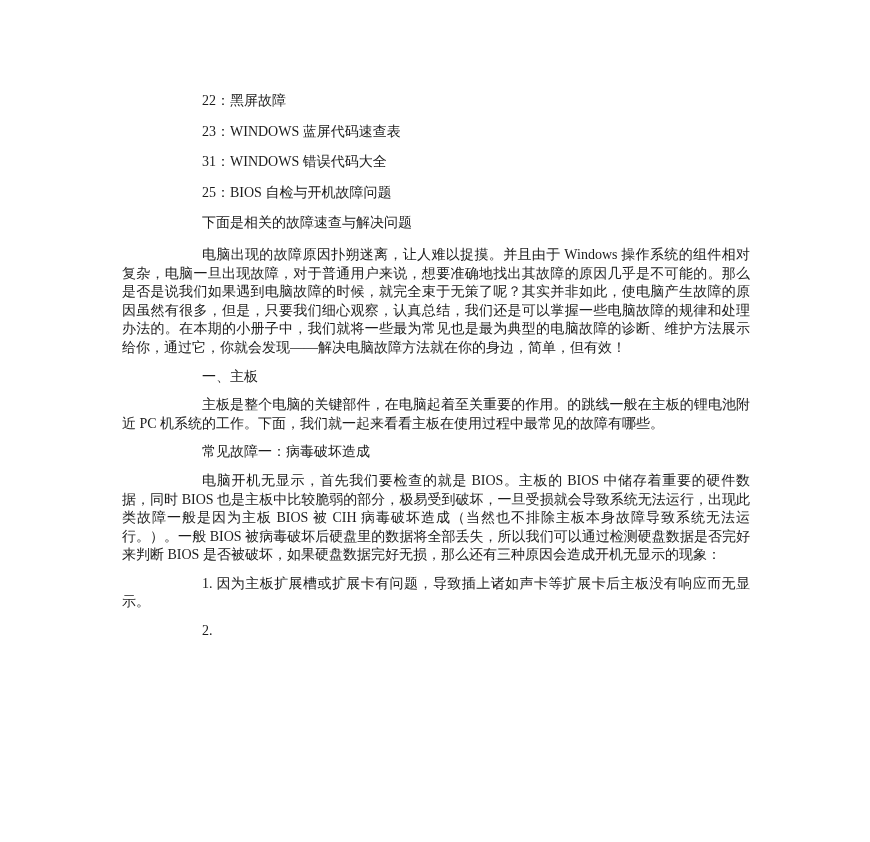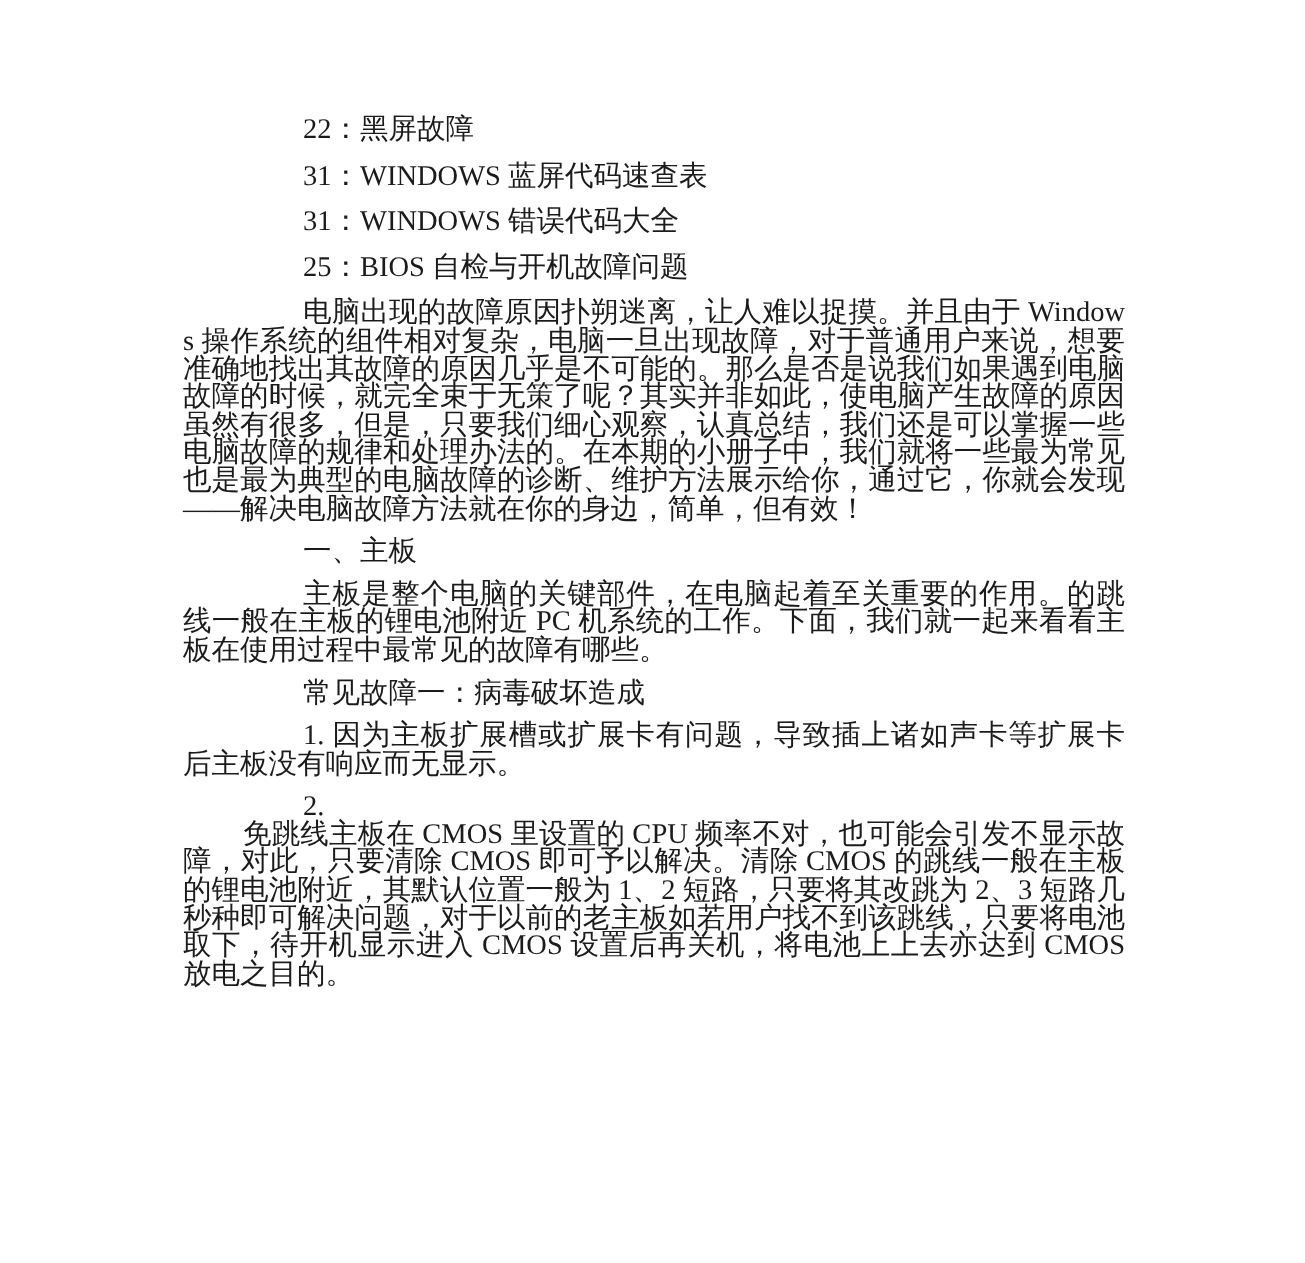--- a/index.html
+++ b/index.html
@@ -11,23 +11,23 @@
     position: relative;
     width: 870px;
     height: 842px;
     background: #ffffff;
     overflow: hidden;
     font-family: "Liberation Serif", "DejaVu Serif", serif;
   }
   .content {
     position: absolute;
     left: 122px;
-    top: 78px;
+    top: 92px;
     width: 628px;
-    font-size: 19px;
+    font-size: 14px;
     line-height: 18.6px;
     color: #1b1b1b;
     text-align: justify;
     word-break: break-all;
   }
   .content p {
     margin: 0 0 10px 0;
     text-indent: 80px;
   }
   p.toc-line {
@@ -42,24 +42,25 @@
   p.marker-line {
     margin-bottom: 0;
   }
 </style>
 </head>
 <body>
 
 <div class="page">
   <div class="content">
     <p class="toc-line">22：黑屏故障</p>
-    <p class="toc-line">31：WINDOWS 蓝屏代码速查表</p>
+    <p class="toc-line">23：WINDOWS 蓝屏代码速查表</p>
     <p class="toc-line">31：WINDOWS 错误代码大全</p>
     <p class="toc-line">25：BIOS 自检与开机故障问题</p>
+    <p class="lead-line">下面是相关的故障速查与解决问题</p>
     <p>电脑出现的故障原因扑朔迷离，让人难以捉摸。并且由于 Windows 操作系统的组件相对复杂，电脑一旦出现故障，对于普通用户来说，想要准确地找出其故障的原因几乎是不可能的。那么是否是说我们如果遇到电脑故障的时候，就完全束于无策了呢？其实并非如此，使电脑产生故障的原因虽然有很多，但是，只要我们细心观察，认真总结，我们还是可以掌握一些电脑故障的规律和处理办法的。在本期的小册子中，我们就将一些最为常见也是最为典型的电脑故障的诊断、维护方法展示给你，通过它，你就会发现——解决电脑故障方法就在你的身边，简单，但有效！</p>
     <p>一、主板</p>
     <p>主板是整个电脑的关键部件，在电脑起着至关重要的作用。的跳线一般在主板的锂电池附近 PC 机系统的工作。下面，我们就一起来看看主板在使用过程中最常见的故障有哪些。</p>
     <p>常见故障一：病毒破坏造成</p>
+    <p>电脑开机无显示，首先我们要检查的就是 BIOS。主板的 BIOS 中储存着重要的硬件数据，同时 BIOS 也是主板中比较脆弱的部分，极易受到破坏，一旦受损就会导致系统无法运行，出现此类故障一般是因为主板 BIOS 被 CIH 病毒破坏造成（当然也不排除主板本身故障导致系统无法运行。）。一般 BIOS 被病毒破坏后硬盘里的数据将全部丢失，所以我们可以通过检测硬盘数据是否完好来判断 BIOS 是否被破坏，如果硬盘数据完好无损，那么还有三种原因会造成开机无显示的现象：</p>
     <p>1. 因为主板扩展槽或扩展卡有问题，导致插上诸如声卡等扩展卡后主板没有响应而无显示。</p>
     <p class="marker-line">2.</p>
-    <p class="small-indent">免跳线主板在 CMOS 里设置的 CPU 频率不对，也可能会引发不显示故障，对此，只要清除 CMOS 即可予以解决。清除 CMOS 的跳线一般在主板的锂电池附近，其默认位置一般为 1、2 短路，只要将其改跳为 2、3 短路几秒种即可解决问题，对于以前的老主板如若用户找不到该跳线，只要将电池取下，待开机显示进入 CMOS 设置后再关机，将电池上上去亦达到 CMOS 放电之目的。</p>
   </div>
 </div>
 
 </body></html>

